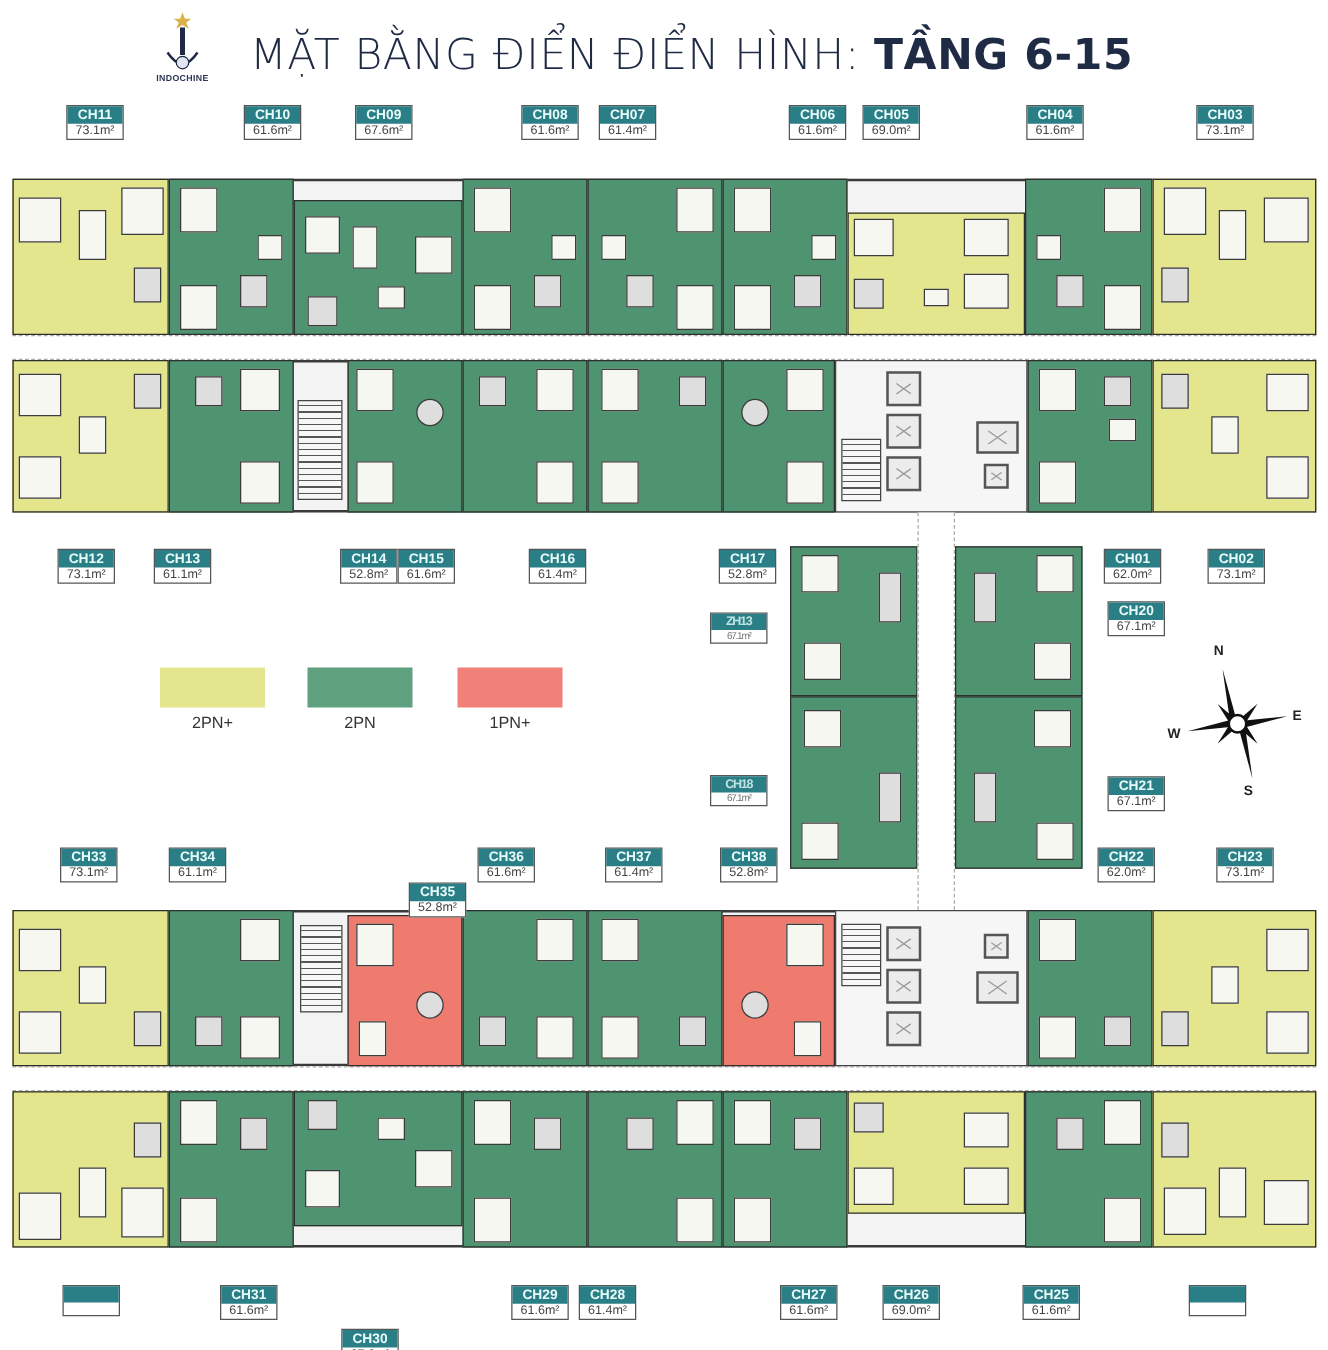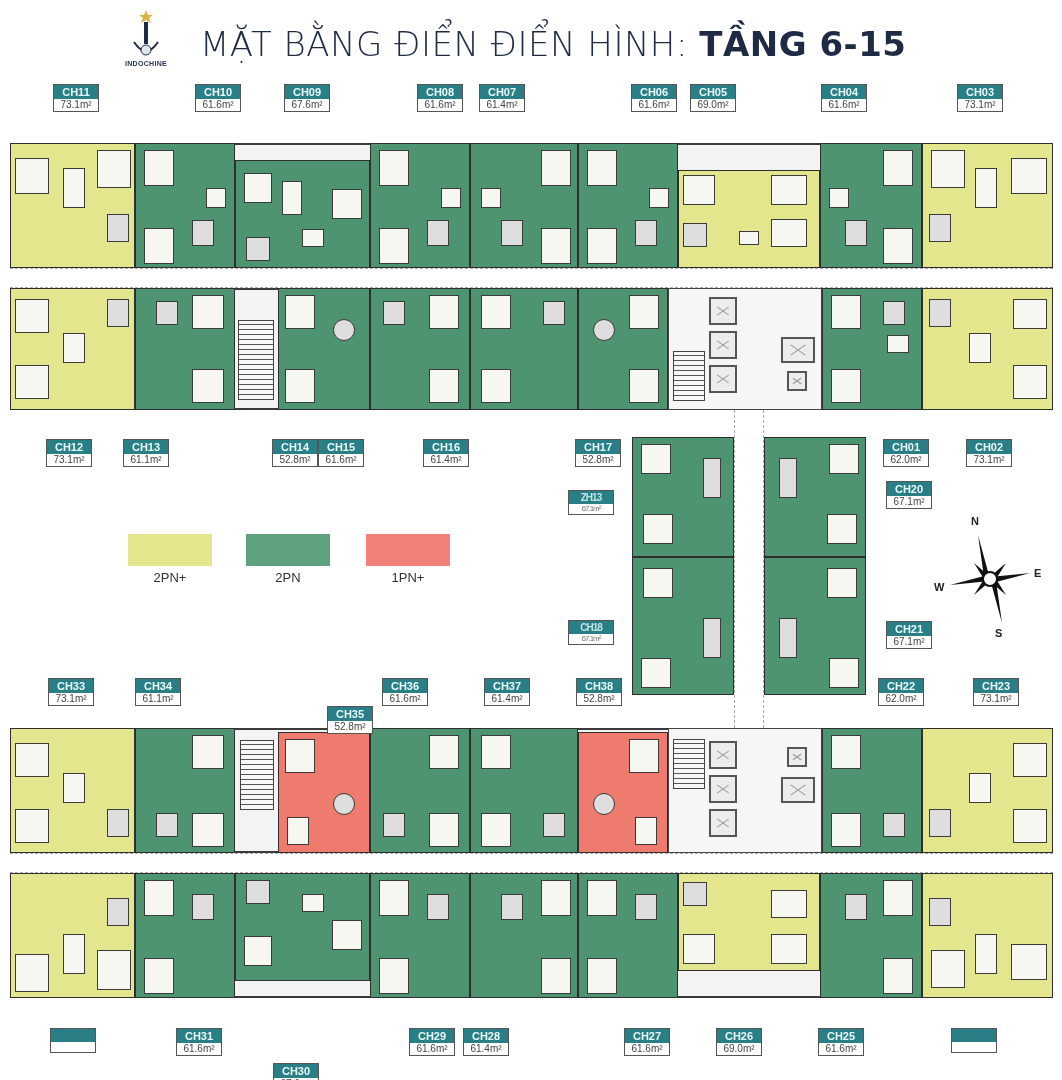--- a/index.html
+++ b/index.html
@@ -434,21 +434,21 @@
     <div class="area">61.6m²</div>
   </div>
 <div class="tag" style="left:463px;top:1028px;">
     <div class="code">CH28</div>
     <div class="area">61.4m²</div>
   </div>
 <div class="tag" style="left:624px;top:1028px;">
     <div class="code">CH27</div>
     <div class="area">61.6m²</div>
   </div>
-<div class="tag" style="left:706px;top:1028px;margin-left:10px;">
+<div class="tag" style="left:706px;top:1028px;">
     <div class="code">CH26</div>
     <div class="area">69.0m²</div>
   </div>
 <div class="tag" style="left:818px;top:1028px;">
     <div class="code">CH25</div>
     <div class="area">61.6m²</div>
   </div>
 <div class="tag garbled" style="left:951px;top:1028px;">
     <div class="code">&nbsp;</div>
     <div class="area">&nbsp;</div>

